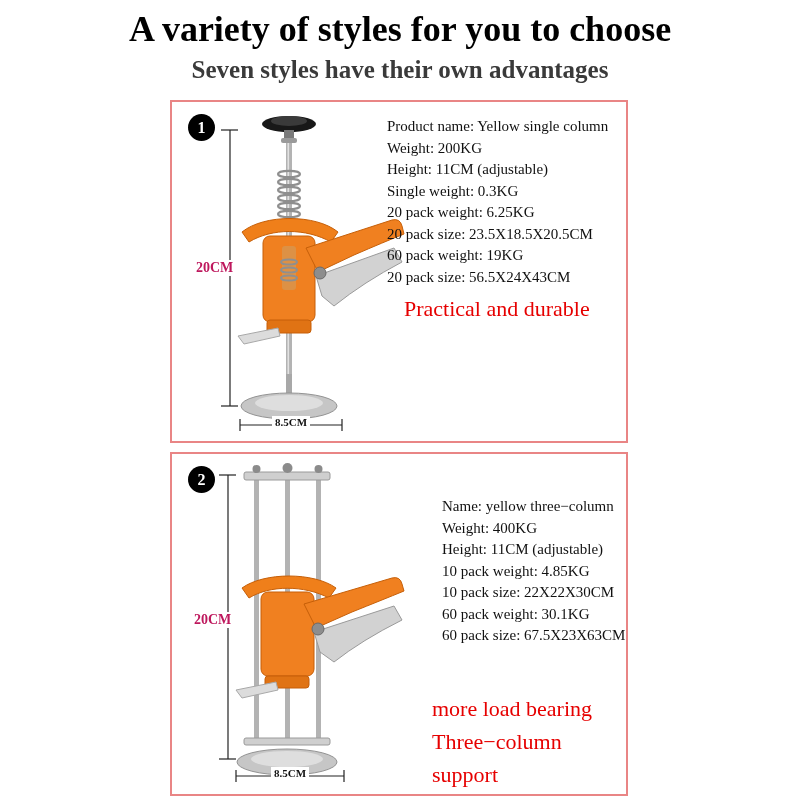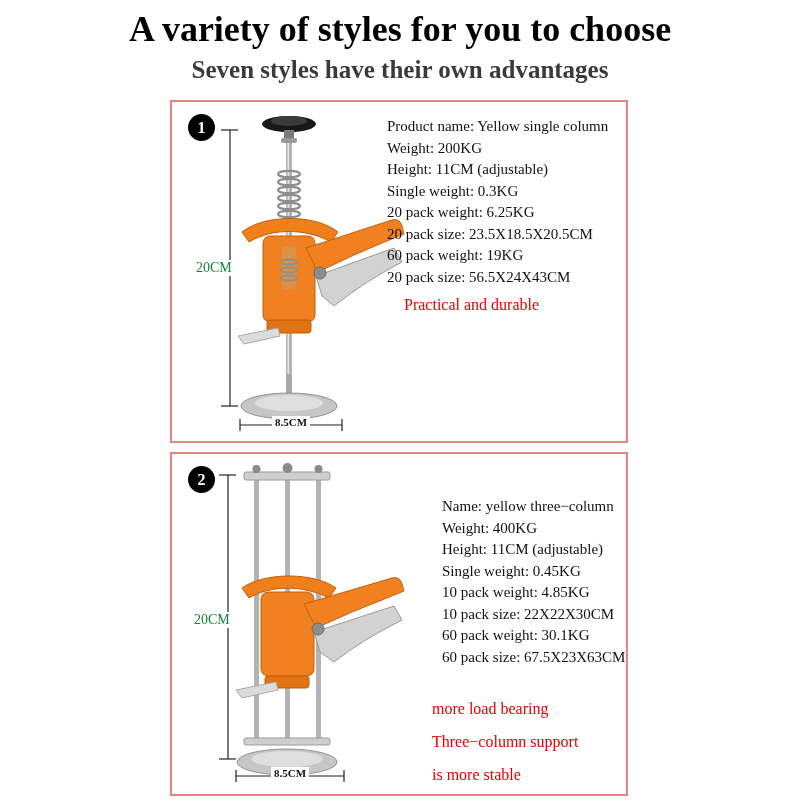--- a/index.html
+++ b/index.html
@@ -18,34 +18,34 @@
 
   .badge{position:absolute;left:16px;top:12px;width:27px;height:27px;border-radius:50%;
          background:#000;color:#fff;display:flex;align-items:center;justify-content:center;
          font-weight:bold;font-size:16px;}
 
   .photo{position:absolute;}
   .photo-1{left:62px;top:8px;width:180px;height:320px;}
   .photo-2{left:58px;top:6px;width:185px;height:325px;}
 
   .dim-v{position:absolute;}
-  .dim-v-label{position:absolute;font-weight:normal;font-size:14px;color:#15803d;
+  .dim-v-label{position:absolute;font-weight:bold;font-size:14px;color:#be185d;
                background:#fff;padding:0 2px;}
   .dim-h{position:absolute;height:18px;}
   .dim-h svg{position:absolute;left:0;top:2px;}
   .dim-h-label{position:absolute;left:0;top:0;width:100%;text-align:center;
                font-weight:bold;font-size:11px;color:#111;}
   .dim-h-label span{background:#fff;padding:0 3px;}
 
   .specs{position:absolute;color:#111;font-size:15px;line-height:21.5px;}
   .specs-1{left:215px;top:14px;width:225px;}
   .specs-2{left:270px;top:42px;width:195px;}
   .spec-line{white-space:nowrap;}
 
-  .highlight{position:absolute;color:#e60000;font-size:16px;}
+  .highlight{position:absolute;color:#e60000;font-size:22px;}
   .highlight-1{left:232px;top:194px;}
   .highlight-2{left:260px;top:238px;line-height:33px;}
 </style>
 </head>
 <body>
 
 <div class="canvas">
 
   <div class="title">A variety of styles for you to choose</div>
   <div class="subtitle">Seven styles have their own advantages</div>
@@ -167,21 +167,20 @@
         <line x1="2" y1="1" x2="2" y2="13" stroke="#222" stroke-width="1.2"></line>
         <line x1="110" y1="1" x2="110" y2="13" stroke="#222" stroke-width="1.2"></line>
       </svg>
       <div class="dim-h-label"><span>8.5CM</span></div>
     </div>
 
     <div class="specs specs-2">
       <div class="spec-line">Name: yellow three−column</div>
       <div class="spec-line">Weight: 400KG</div>
       <div class="spec-line">Height: 11CM (adjustable)</div>
-      <div class="spec-line">Single weight: 0.45KG</div>
       <div class="spec-line">10 pack weight: 4.85KG</div>
       <div class="spec-line">10 pack size: 22X22X30CM</div>
       <div class="spec-line">60 pack weight: 30.1KG</div>
       <div class="spec-line">60 pack size: 67.5X23X63CM</div>
     </div>
 
     <div class="highlight highlight-2">
       <div>more load bearing</div>
       <div>Three−column support</div>
       <div>is more stable</div>

